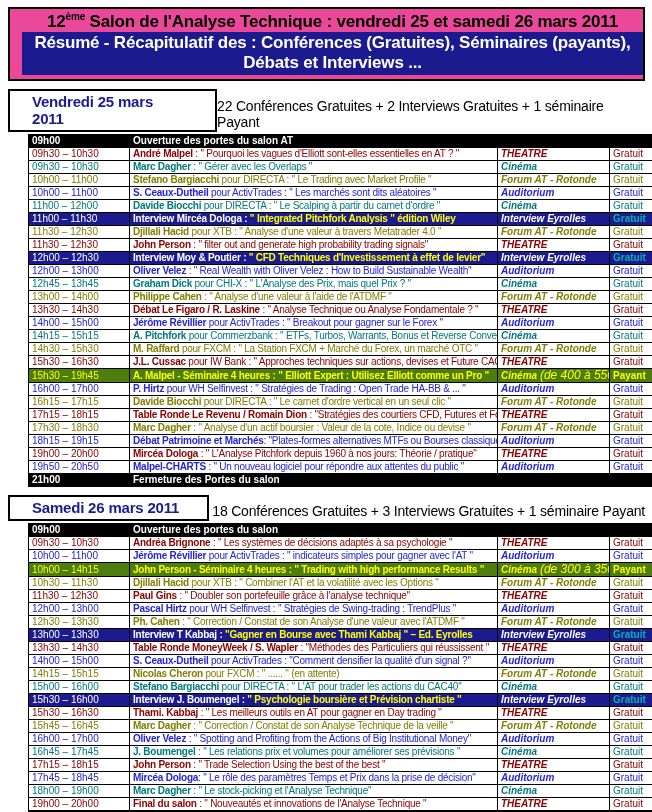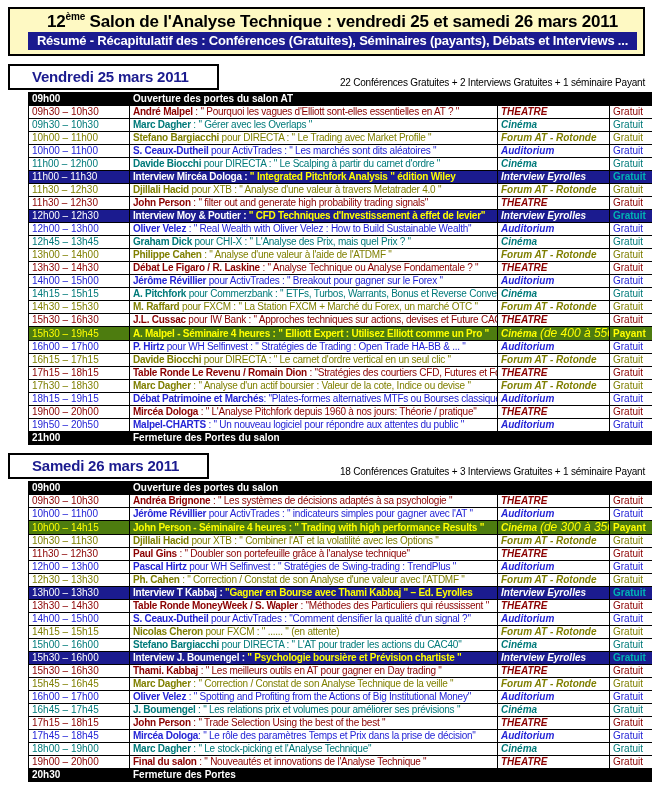--- a/index.html
+++ b/index.html
@@ -1,29 +1,29 @@
 <!DOCTYPE html>
 <html><head>
 <meta charset="utf-8">
 <style>
   * { box-sizing: border-box; }
   html,body { margin:0; padding:0; background:#ffffff; }
   body { font-family:"Liberation Sans", sans-serif; }
   .page { width:652px; height:812px; padding:7px 7px 0 8px; overflow:hidden; }
 
   
-  .title-box { border:2px solid #000; background:#fef9c3; text-align:center; padding:2px 0 4px 12px; }
+  .title-box { border:2px solid #000; background:#ec4899; text-align:center; padding:2px 0 4px 12px; }
   .main-title { font-size:17px; font-weight:bold; color:#000; line-height:1.15; letter-spacing:-0.2px; }
   .main-title sup { font-size:10px; }
-  .subtitle-bar { display:inline-block; background:#1b1b8f; color:#ffffff; font-weight:bold; font-size:13px; padding:1px 9px 2px 9px; margin-top:1px; letter-spacing:-0.2px; }
+  .subtitle-bar { display:inline-block; background:#1b1b8f; color:#ffffff; font-weight:bold; font-size:17px; padding:1px 9px 2px 9px; margin-top:1px; letter-spacing:-0.2px; }
 
   
   .day-header { display:flex; align-items:flex-end; margin:8px 0 2px 0; }
   .day-box { border:2px solid #000000; background:#fff; color:#1b1b8f; font-size:15px; font-weight:bold; padding:2px 28px 3px 22px; letter-spacing:-0.2px; }
-  .day-stats { margin-left:auto; font-size:10px; color:#000; padding-bottom:2px; letter-spacing:-0.2px; }
+  .day-stats { margin-left:auto; font-size:14px; color:#000; padding-bottom:2px; letter-spacing:-0.2px; }
 
   
   table.sched { border-collapse:collapse; width:637px; table-layout:fixed;margin-left:20px; }
   .sched td { border:1px solid #000; height:12.4px; padding:0 3px; font-size:10px; line-height:12px; overflow:hidden; white-space:nowrap; vertical-align:middle; }
   .col-time  { width:101px; }
   .col-desc  { width:368px; }
   .col-venue { width:112px; }
   .col-price { width:56px; }
 
   .sched .desc { letter-spacing:-0.25px; }

